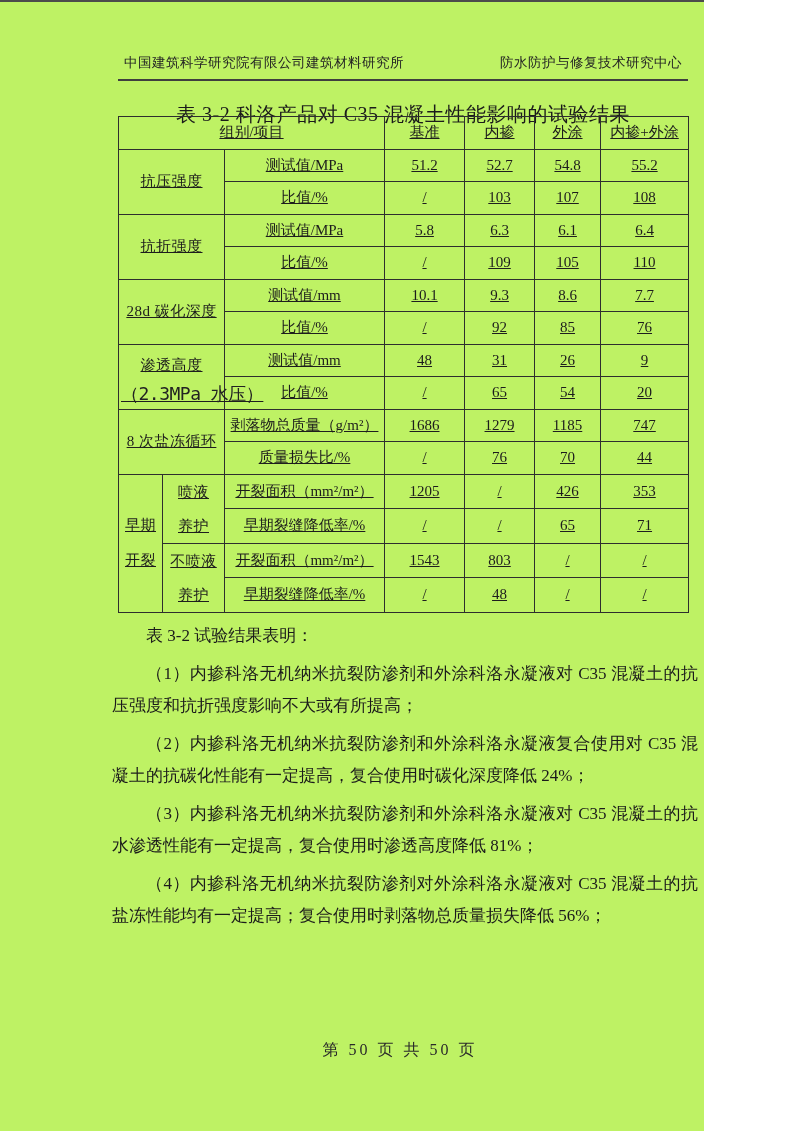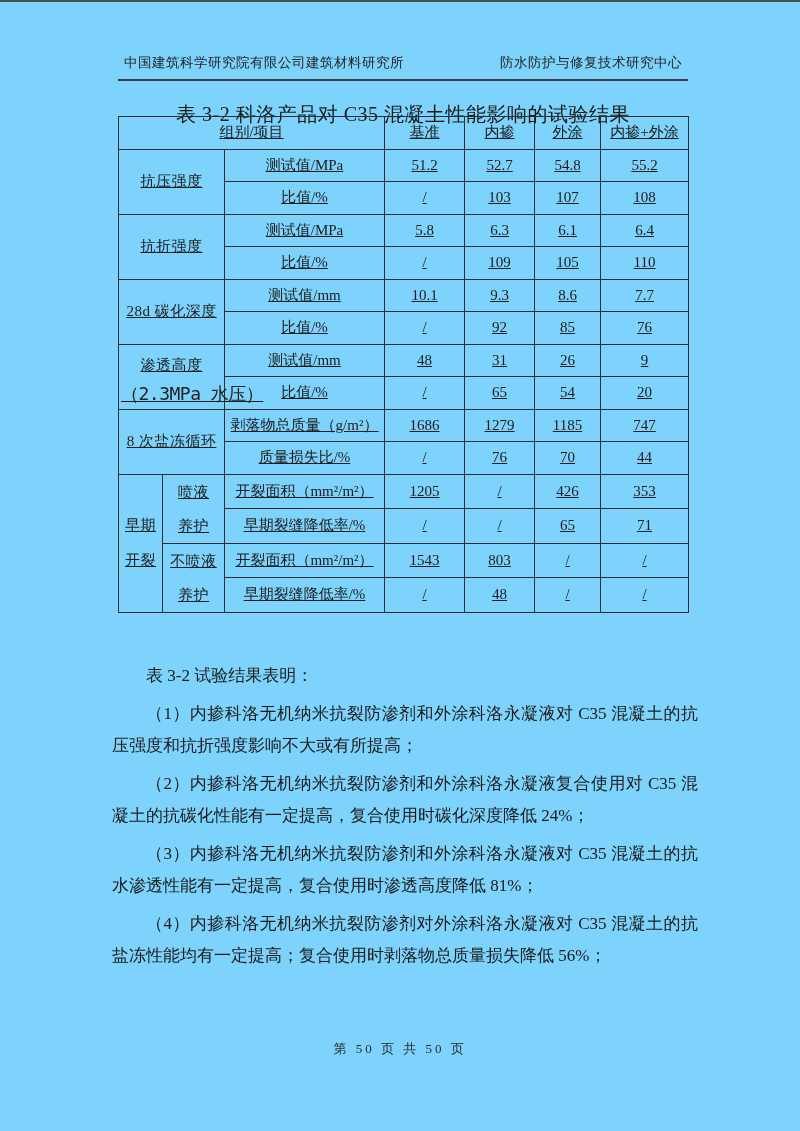--- a/index.html
+++ b/index.html
@@ -1,23 +1,23 @@
 <!DOCTYPE html>
 <html><head>
 <meta charset="utf-8">
 <style>
   * { box-sizing: border-box; }
   html, body { margin: 0; padding: 0; }
   body { background: #ffffff; }
 
   .page {
     position: relative;
-    width: 800px;
+    width: 704px;
     height: 1131px;
-    background: #7dd3fc;
+    background: #bef264;
     font-family: "Liberation Serif", "DejaVu Serif", serif;
     color: #1e1e1e;
     overflow: hidden;
   }
 
   .scan-edge-top {
     position: absolute;
     top: 0; left: 0; right: 0;
     height: 2px;
     background: #4c4c4c;
@@ -77,37 +77,37 @@
     font-size: 18px;
     letter-spacing: -0.5px;
     white-space: nowrap;
     font-weight: 500;
     color: #222;
   }
   .cat-main { line-height: 34px; white-space: nowrap; }
 
   .body-text {
     position: absolute;
-    top: 660px;
+    top: 620px;
     left: 112px;
     width: 586px;
     font-size: 17px;
     line-height: 32px;
     text-align: justify;
     color: #1b1b1b;
   }
   .body-text p { margin: 0 0 6px 0; text-indent: 2em; }
 
   .page-footer {
     position: absolute;
     top: 1040px;
     left: 0;
     width: 800px;
     text-align: center;
-    font-size: 13px;
+    font-size: 16px;
     letter-spacing: 3px;
     color: #2a2a2a;
   }
 </style>
 </head>
 <body>
 
 <div class="page">
   <div class="scan-edge-top"></div>
 

